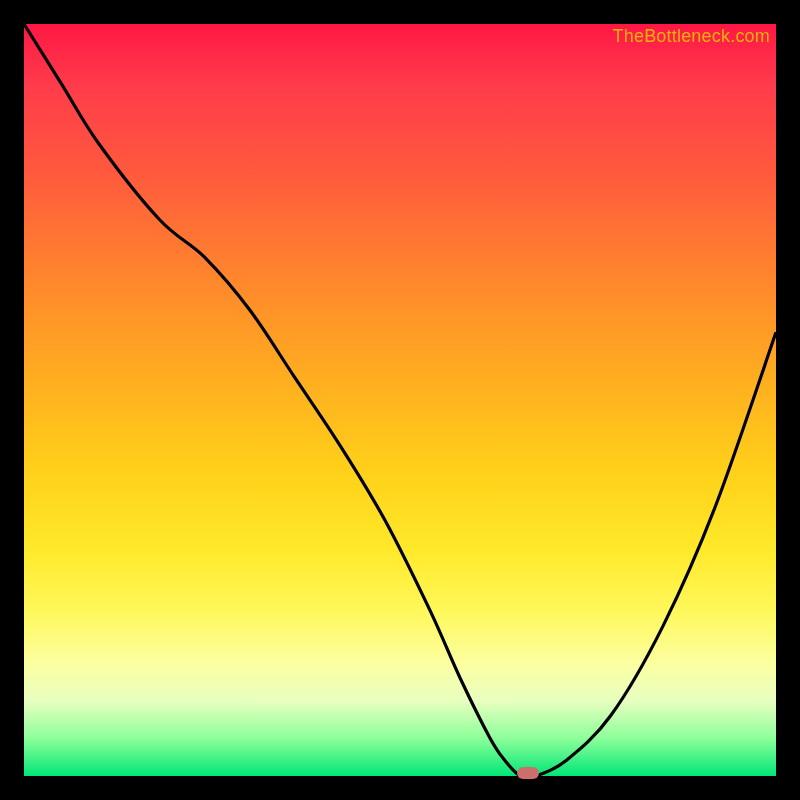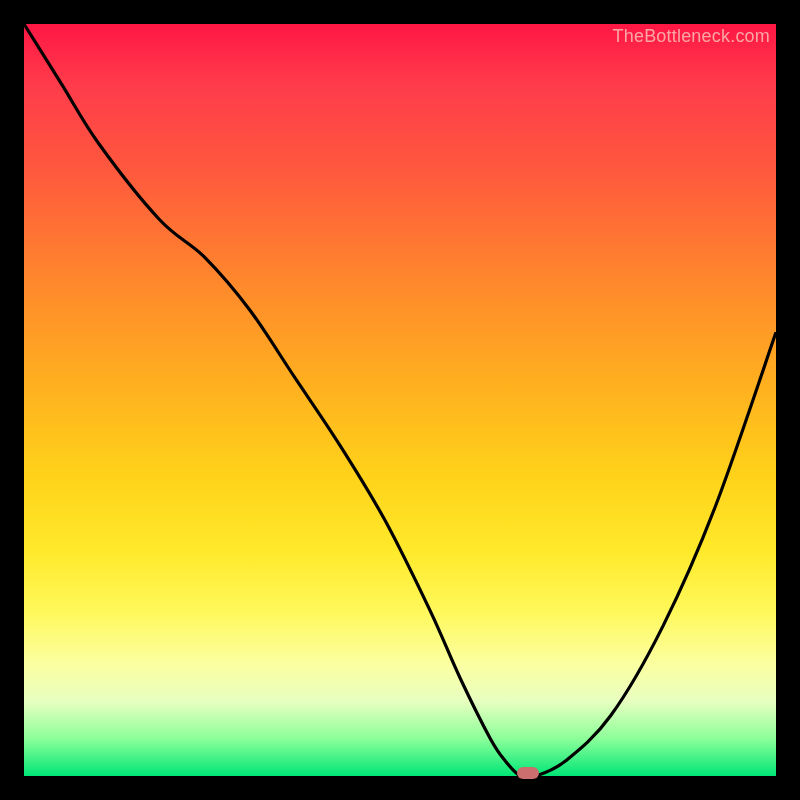--- a/index.html
+++ b/index.html
@@ -39,21 +39,21 @@
       #e8ffc0 90%,
       #8dff9a 95%,
       #00e676 100%
     );
   }
   .watermark {
     position: absolute;
     top: 2px;
     right: 6px;
     font: 18px Arial, sans-serif;
-    color: #fca5a5;
+    color: #eab308;
     letter-spacing: 0.2px;
     user-select: none;
   }
   svg.curve {
     position: absolute;
     left: 0;
     top: 0;
     width: 752px;
     height: 752px;
     overflow: visible;

